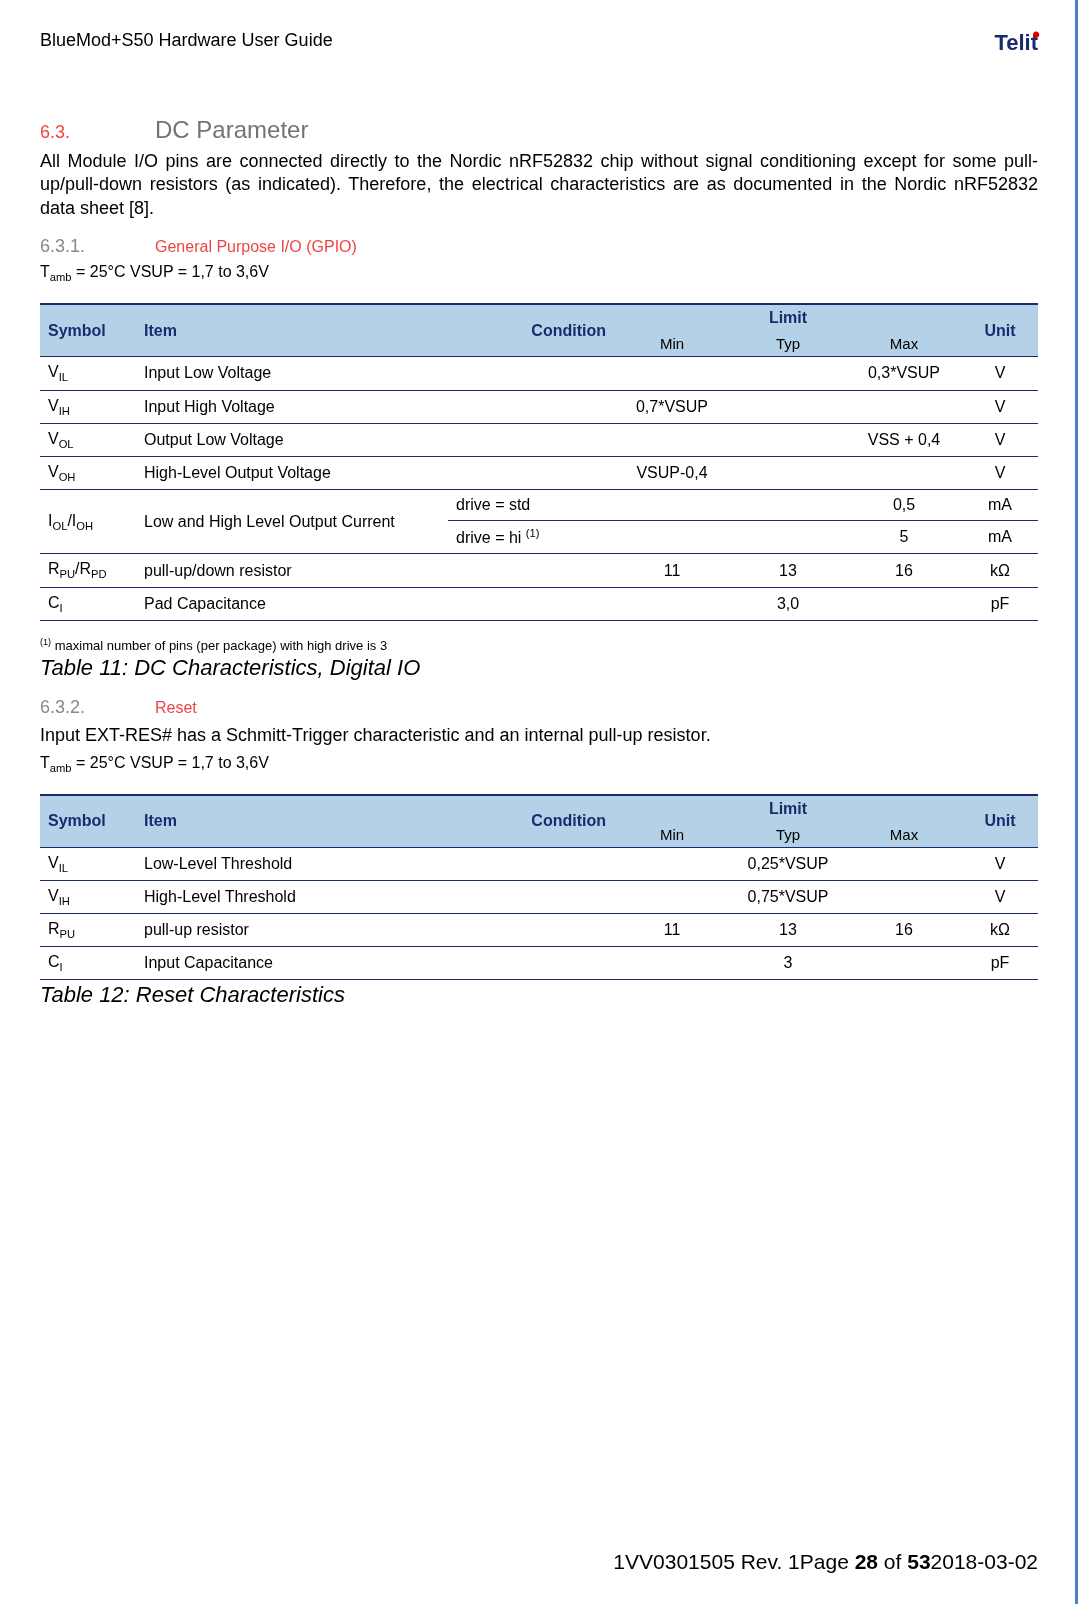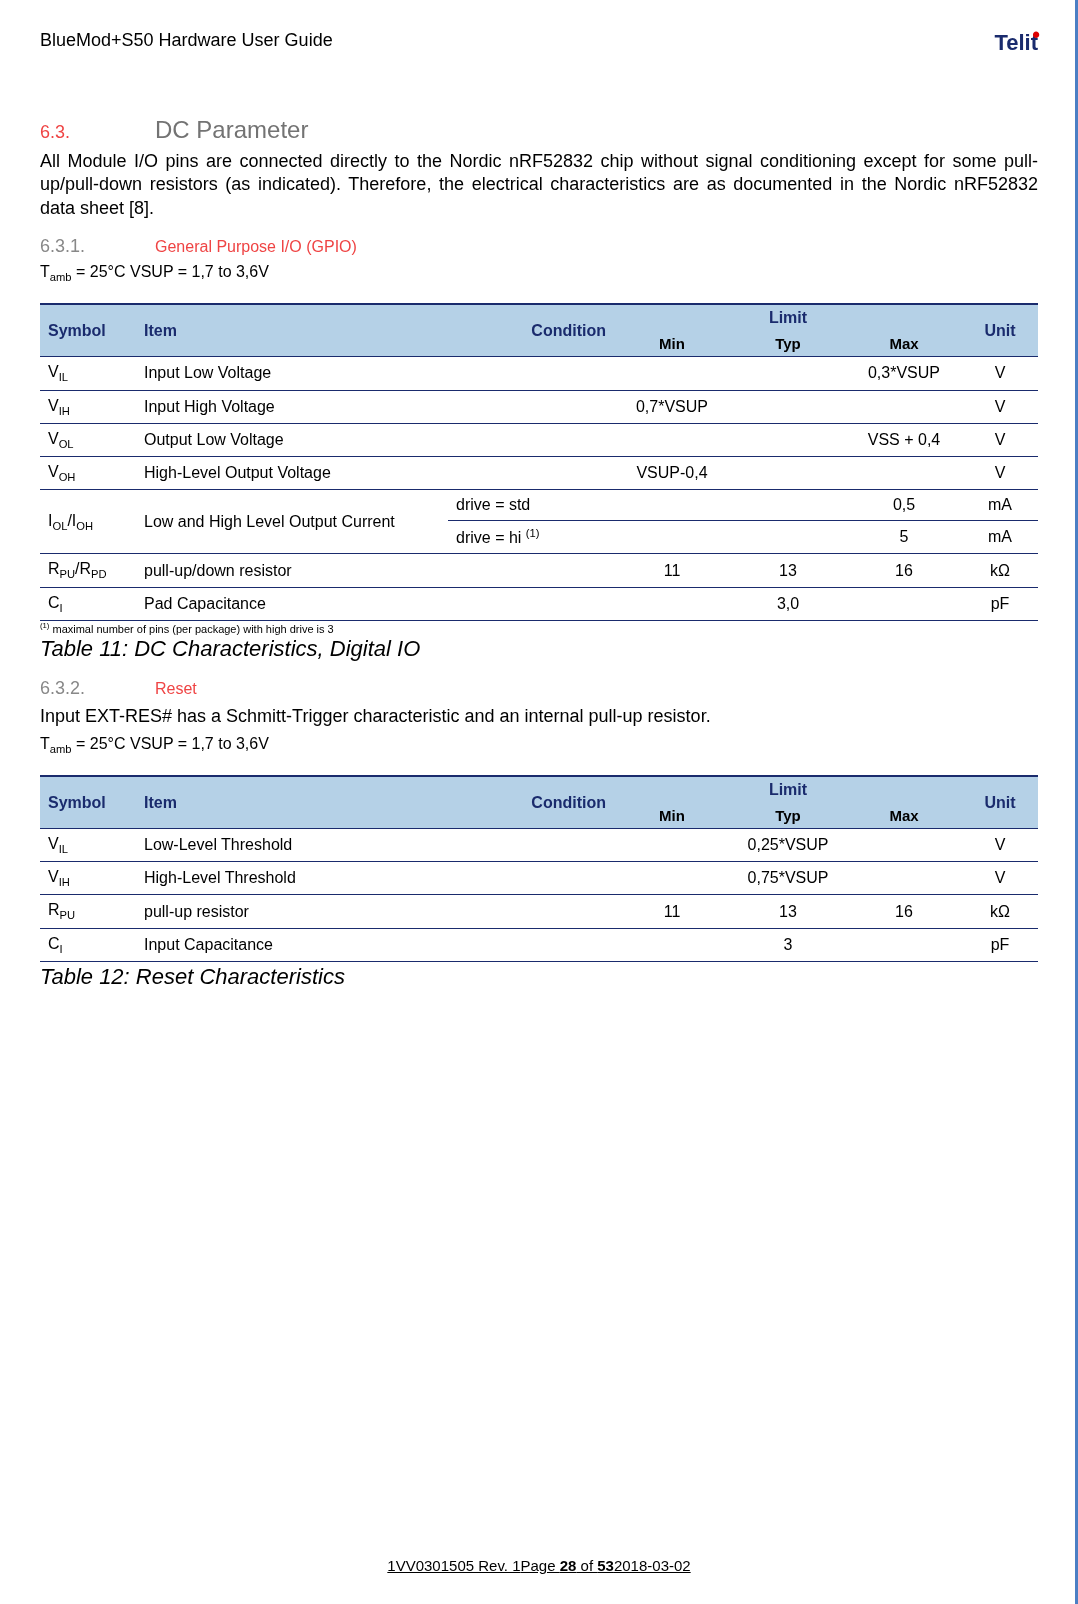--- a/index.html
+++ b/index.html
@@ -83,45 +83,44 @@
   }
   th {
     background: #b5d1e7;
     font-weight: bold;
     color: #1a2b6d;
     padding: 4px 8px;
     border-top: 2px solid #1a2b6d;
     border-bottom: 1px solid #1a2b6d;
   }
   th.limit-sub {
-    font-weight: bold;
+    font-weight: normal;
     color: #000;
     border-top: none;
     border-bottom: 1px solid #1a2b6d;
     font-size: 15px;
   }
   td {
     padding: 6px 8px;
     border-bottom: 1px solid #1a2b6d;
   }
   .col-sym { width: 80px; }
   .col-cond { width: 150px; text-align: right; }
   .col-min, .col-typ, .col-max { width: 100px; text-align: center; }
   .col-unit { width: 60px; text-align: center; }
-  .footnote { font-size: 11px; margin-top: 0; }
+  .footnote { font-size: 13px; margin-top: 16px; }
   .caption { font-style: italic; font-size: 22px; margin-top: 2px; }
   .footer {
     position: absolute;
     bottom: 30px;
     left: 40px;
     right: 40px;
     display: flex;
-    justify-content: center;
-    font-size: 15px;
-    text-decoration: underline;
+    justify-content: flex-end;
+    font-size: 21px;
   }
 </style>
 </head>
 <body>
 
 <div class="right-border"></div>
 
 <div class="doc-header">
   <div class="doc-title">BlueMod+S50 Hardware User Guide</div>
   <div class="logo">

